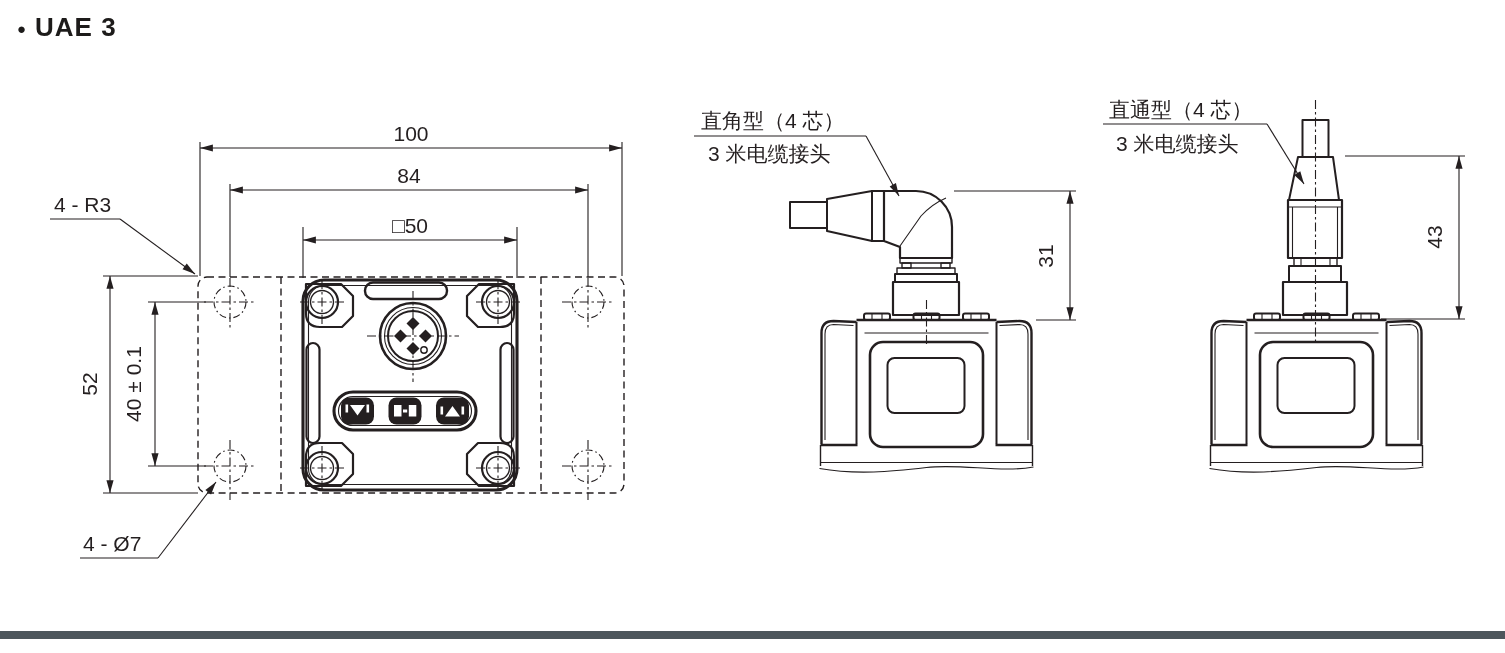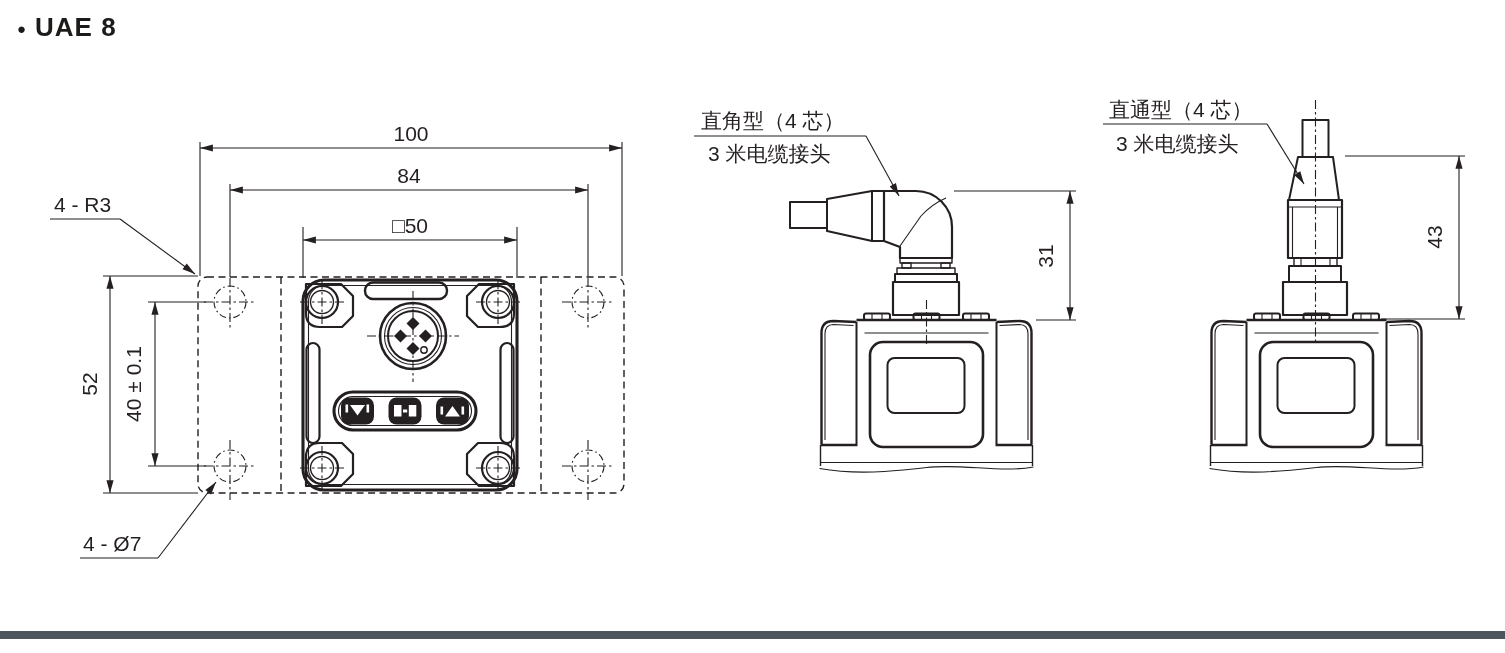--- a/index.html
+++ b/index.html
@@ -19,21 +19,21 @@
   .fillink{fill:#241f20;stroke:none;}
   .fillwhite{fill:#ffffff;stroke:none;}
   text{fill:#241f20;font-family:"Liberation Sans",sans-serif;font-size:21px;}
   text.cn{font-size:21px;}
 </style>
 </head>
 <body>
 
 <div class="page-title">
   <span class="bullet">●</span>
-  <span class="ttl">UAE 8</span>
+  <span class="ttl">UAE 3</span>
 </div>
 
 <div class="drawing-wrap">
 <svg width="1505" height="653" viewBox="0 0 1505 653" xmlns="http://www.w3.org/2000/svg">
   <defs>
     <marker id="arrow" viewBox="0 0 12 8" refX="11.4" refY="4" markerWidth="13" markerHeight="9" orient="auto-start-reverse">
       <path d="M11.4,4 L0.6,1 L0.6,7 Z" fill="#241f20"></path>
     </marker>
 
     <g id="devside">

